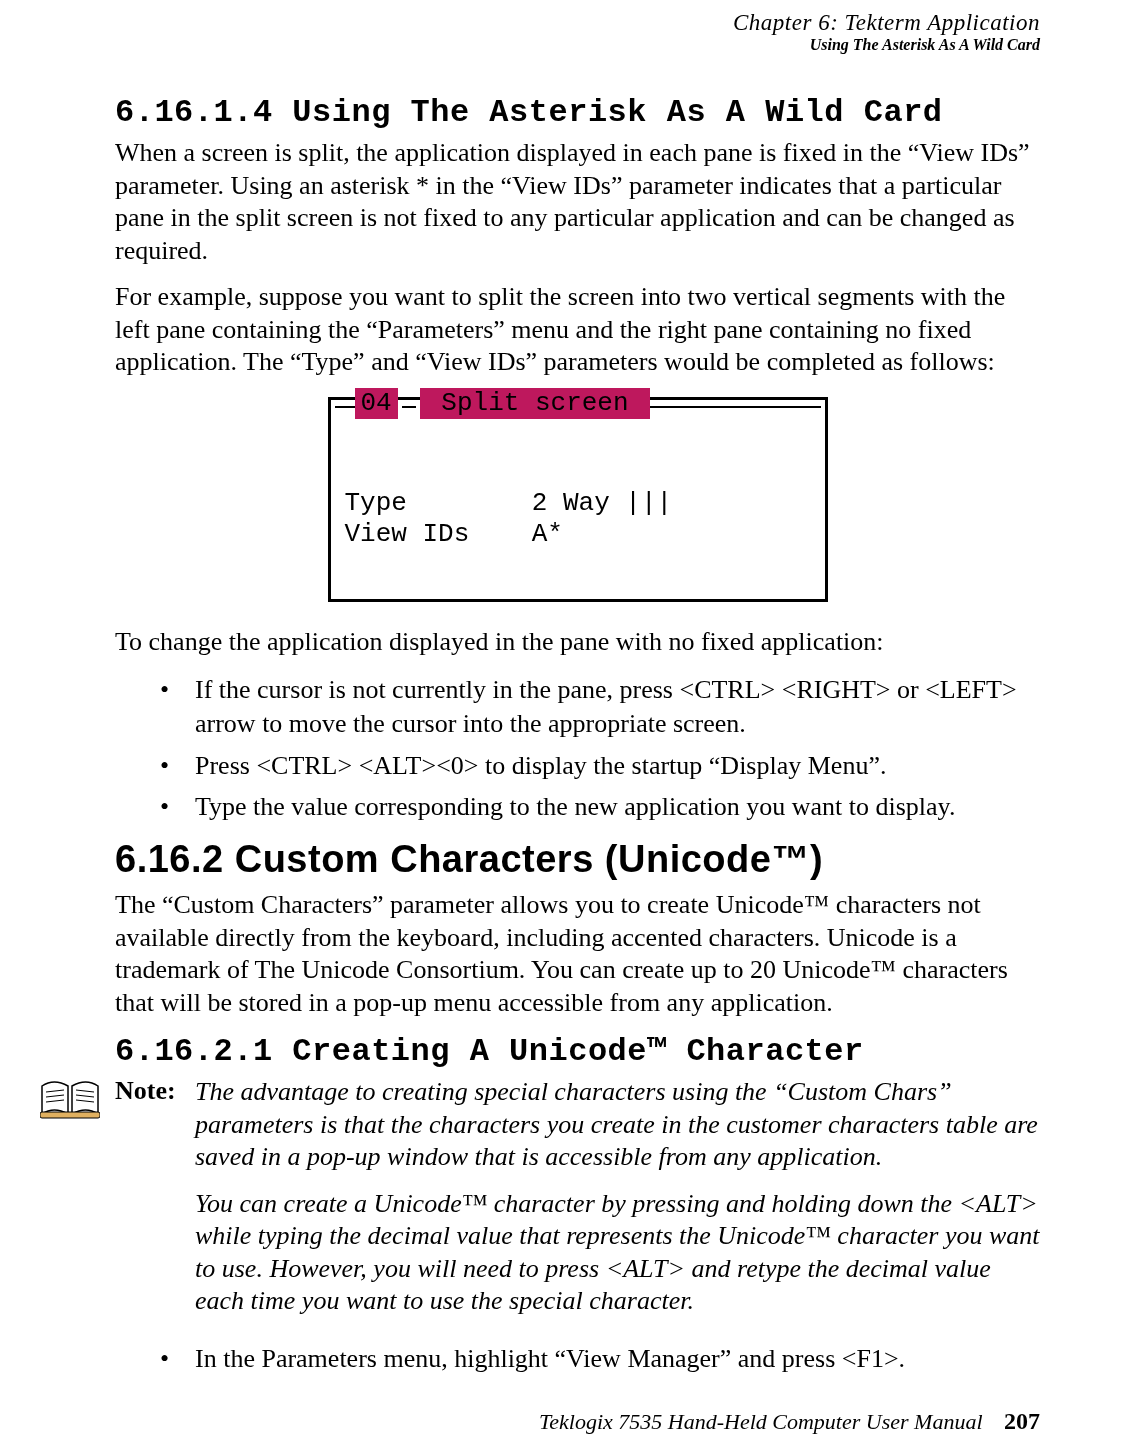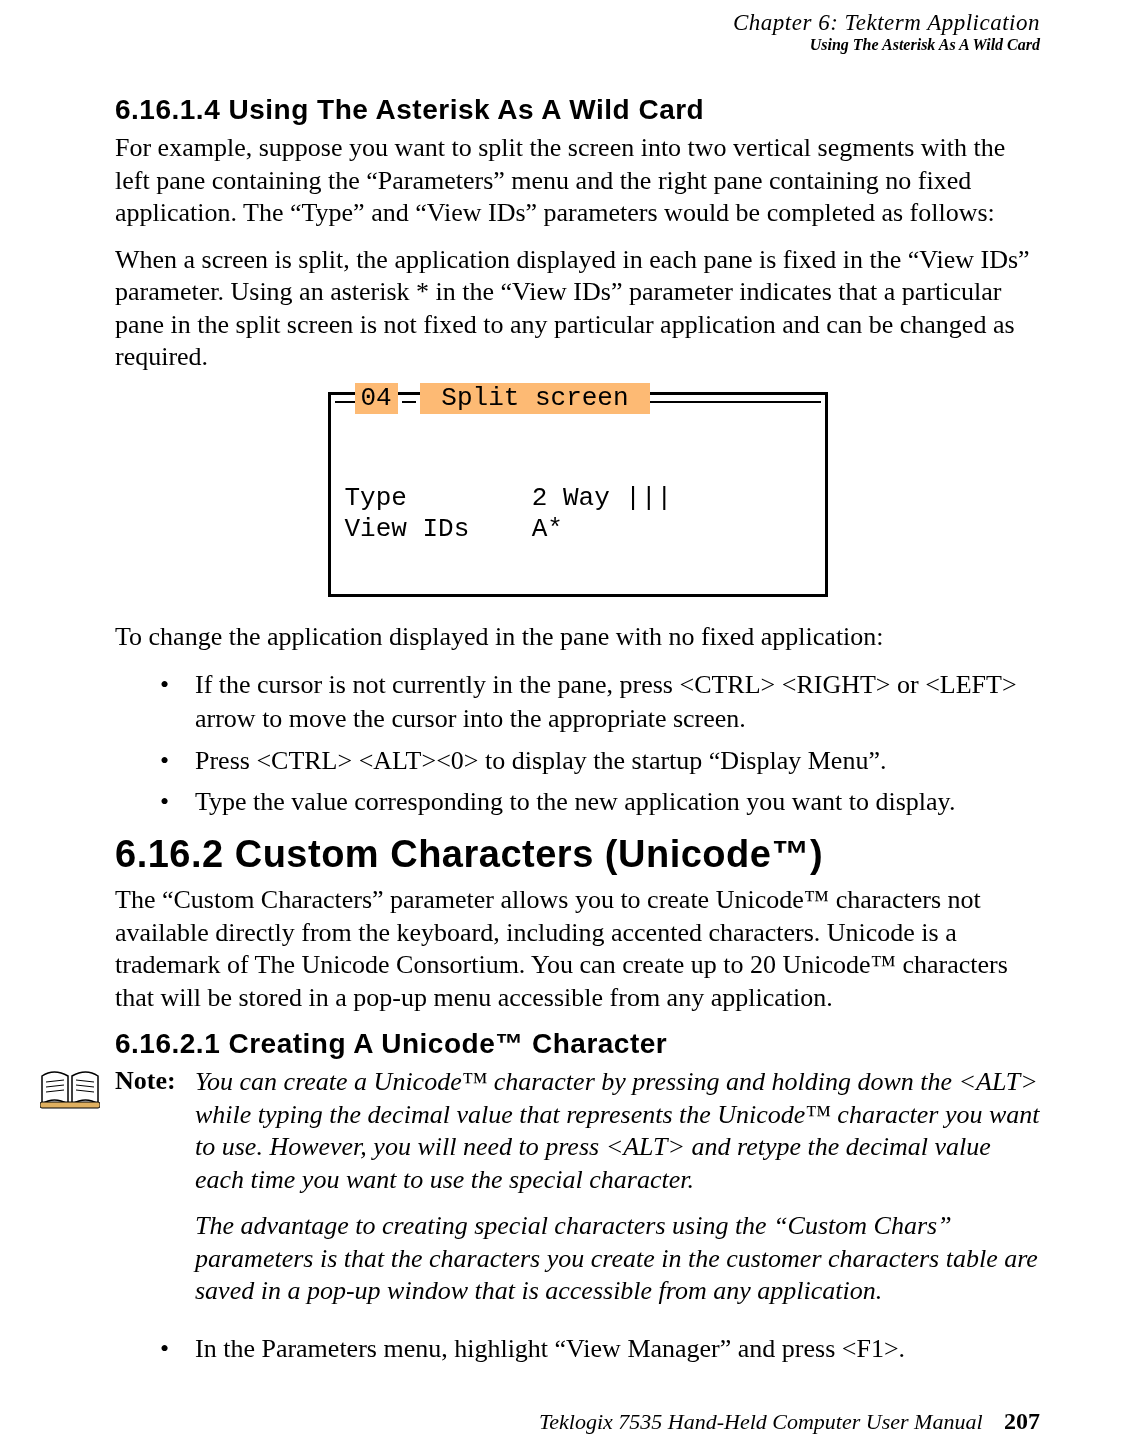--- a/index.html
+++ b/index.html
@@ -29,23 +29,23 @@
   }
   .rh-line2 {
     font-style: italic;
     font-weight: bold;
     font-size: 16px;
   }
   .content {
     padding-left: 30px;
   }
   h3.sub-heading {
-    font-family: Liberation Sans, sans-serif;
-    font-weight: bold;
-    font-size: 28px;
+    font-family: Liberation Mono, monospace;
+    font-weight: bold;
+    font-size: 32px;
     margin: 10px 0 6px 0;
     font-stretch: condensed;
     letter-spacing: 0.5px;
   }
   h2.section-heading {
     font-family: Arial, Helvetica, sans-serif;
     font-weight: bold;
     font-size: 38px;
     margin: 4px 0 8px 0;
     font-stretch: condensed;
@@ -99,21 +99,21 @@
     align-items: center;
   }
   .t-dbl {
     display: inline-block;
     height: 6px;
     border-top: 2px solid #000;
     border-bottom: 2px solid #000;
     vertical-align: middle;
   }
   .t-title {
-    background: #fdba74;
+    background: #be185d;
     padding: 0 6px;
     font-family: "Courier New", Courier, monospace;
     font-size: 26px;
   }
   .t-dbl.small {
     width: 14px;
     margin: 0 4px;
   }
   .note-row {
     display: flex;
@@ -162,22 +162,22 @@
 
   <div class="running-header">
     <div class="rh-line1">Chapter  6:  Tekterm Application</div>
     <div class="rh-line2">Using The Asterisk As A Wild Card</div>
   </div>
 
   <div class="content">
 
     <h3 class="sub-heading">6.16.1.4  Using The Asterisk As A Wild Card</h3>
 
+    <p class="body">When a screen is split, the application displayed in each pane is fixed in the “View IDs” parameter. Using an asterisk * in the “View IDs” parameter indicates that a particular pane in the split screen is not fixed to any particular application and can be changed as required.</p>
     <p class="body">For example, suppose you want to split the screen into two vertical segments with the left pane containing the “Parameters” menu and the right pane containing no fixed application. The “Type” and “View IDs” parameters would be completed as follows:</p>
-    <p class="body">When a screen is split, the application displayed in each pane is fixed in the “View IDs” parameter. Using an asterisk * in the “View IDs” parameter indicates that a particular pane in the split screen is not fixed to any particular application and can be changed as required.</p>
 
     <div class="terminal-box">
       <div class="terminal-inner">
         <div class="terminal-title-row">
           <span class="t-dbl" style="width:20px;"></span>
           <span class="t-title"><span>04</span></span>
           <span class="t-dbl small"></span>
           <span class="t-title"> Split screen </span>
           <span class="t-dbl" style="flex:1;"></span>
         </div>
@@ -205,22 +205,22 @@
         <svg viewBox="0 0 60 40" width="60" height="40">
           <path d="M2 6 Q14 -2 28 6 L28 34 Q14 26 2 34 Z" fill="#fff" stroke="#000" stroke-width="1.5"></path>
           <path d="M58 6 Q46 -2 32 6 L32 34 Q46 26 58 34 Z" fill="#fff" stroke="#000" stroke-width="1.5"></path>
           <path d="M6 12 L24 10 M6 17 L24 15 M6 22 L24 20" stroke="#000" stroke-width="1"></path>
           <path d="M36 10 L54 12 M36 15 L54 17 M36 20 L54 22" stroke="#000" stroke-width="1"></path>
           <rect x="0" y="32" width="60" height="6" rx="2" fill="#e0b060" stroke="#000" stroke-width="1"></rect>
         </svg>
       </div>
       <div class="note-label">Note:</div>
       <div class="note-body">
+        <p>The advantage to creating special characters using the “Custom Chars” parameters is that the characters you create in the customer characters table are saved in a pop-up window that is accessible from any application.</p>
         <p>You can create a Unicode™ character by pressing and holding down the &lt;ALT&gt; while typing the decimal value that represents the Unicode™ character you want to use. However, you will need to press &lt;ALT&gt; and retype the decimal value each time you want to use the special character.</p>
-        <p>The advantage to creating special characters using the “Custom Chars” parameters is that the characters you create in the customer characters table are saved in a pop-up window that is accessible from any application.</p>
       </div>
     </div>
 
     <ul class="bullets">
       <li>In the Parameters menu, highlight “View Manager” and press &lt;F1&gt;.</li>
     </ul>
 
   </div>
 
   <div class="footer">

